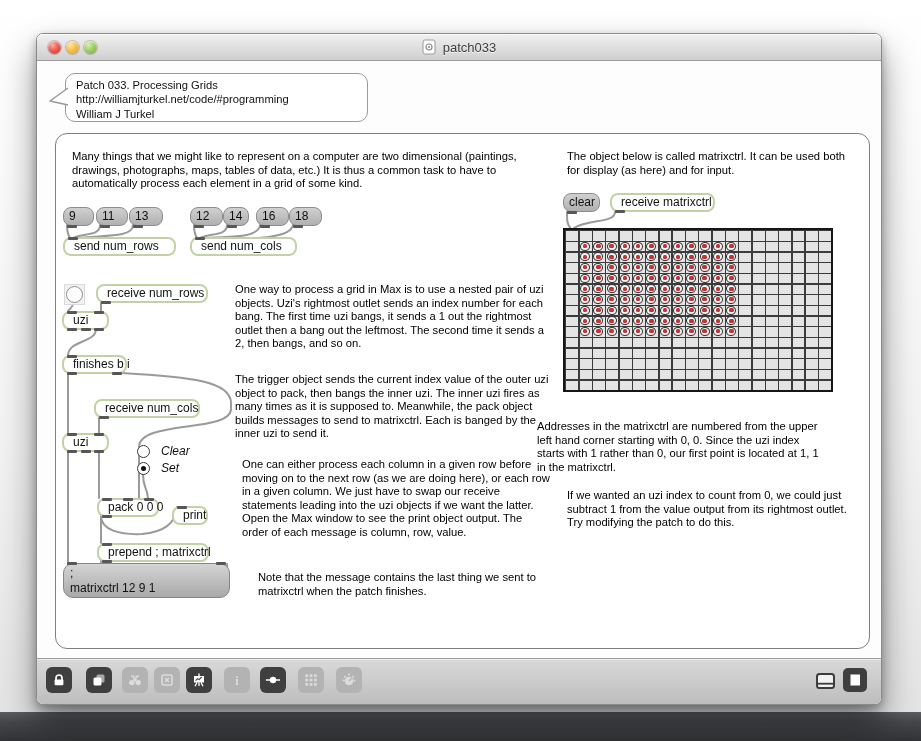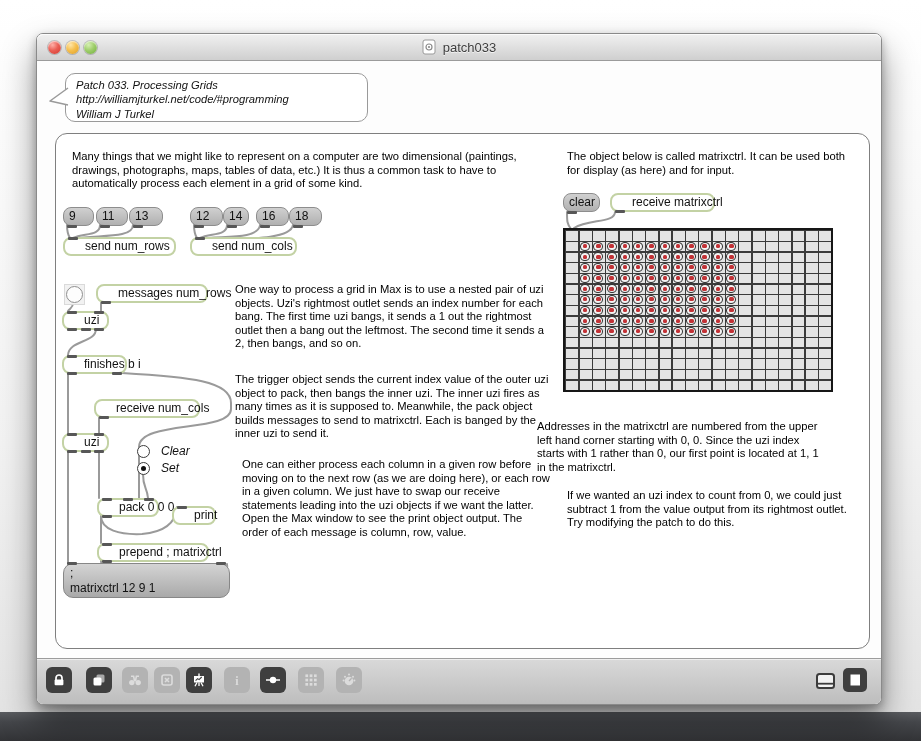--- a/index.html
+++ b/index.html
@@ -26,27 +26,27 @@
            background:linear-gradient(#d9d9d9,#bdbdbd);border-top:1px solid #9c9c9c;
            box-shadow:inset 0 1px 0 rgba(255,255,255,.55);}
   .tbtn{position:absolute;width:26px;height:26px;border-radius:6px;background:#3f3f3f;color:#ffffff;
         display:flex;align-items:center;justify-content:center;}
   .tbtn.disabled{background:#b3b3b3;color:#dcdcdc;}
   .tbtn-plain{background:transparent !important;}
   
   .panel{position:absolute;left:55px;top:133px;width:813px;height:514px;background:#ffffff;
          border:1.5px solid #7f7f7f;border-radius:12px;z-index:4;}
   .bubble{position:absolute;left:65px;top:73px;width:303px;height:49px;background:#ffffff;
-          border:1.5px solid #9a9a9a;border-radius:10px;z-index:6;padding:4px 10px;box-sizing:border-box;font-style:italic;}
+          border:1.5px solid #9a9a9a;border-radius:10px;z-index:6;padding:4px 10px;box-sizing:border-box;}
   .bubble div{font-size:11.2px;line-height:14.3px;color:#111;white-space:nowrap;}
   .bubble-tail{position:absolute;left:49px;top:86px;z-index:7;}
   
   .txt{position:absolute;font-size:11.2px;line-height:13.5px;color:#000;z-index:6;}
   
-  .obj{position:absolute;box-sizing:border-box;height:19px;line-height:15px;padding:0 20px;
+  .obj{position:absolute;box-sizing:border-box;height:19px;line-height:15px;padding:0 9px;
        background:#ffffff;border:2px solid #c3d2a4;border-radius:8px;font-size:12px;color:#111;
        white-space:nowrap;z-index:6;}
   .msg{position:absolute;box-sizing:border-box;height:19px;line-height:17px;padding:0 5px;
        background:linear-gradient(#d0d0d0,#b0b0b0);border:1px solid #8d8d8d;border-radius:8px;
        font-size:12px;color:#111;white-space:nowrap;z-index:6;}
   .bigmsg{position:absolute;box-sizing:border-box;height:35px;padding:2px 6px;
           background:linear-gradient(#d4d4d4,#a9a9a9);border:1px solid #878787;border-radius:10px;
           font-size:12px;line-height:15px;color:#111;z-index:6;}
   .p{position:absolute;width:10px;height:3px;background:#575757;border-radius:1px;z-index:7;}
   .in{top:-2.5px;} .out{bottom:-2.5px;} .l{left:3px;} .r{right:3px;} .m{left:50%;margin-left:-5px;}
@@ -213,39 +213,40 @@
       <path d="M101,561 C101,573 113,577 137,578 L203,578 C220,578 229,573 227,564"></path>
       <path d="M567,212 C567,221 567,224 571,229"></path>
       <path d="M615,212 C615,223 589,219 574,228"></path>
     </g>
   </svg>
 
   <div class="txt" style="left:72px;top:150px;width:472px;">Many things that we might like to represent on a computer are two dimensional (paintings, drawings, photographs, maps, tables of data, etc.) It is thus a common task to have to automatically process each element in a grid of some kind.</div>
   <div class="txt" style="left:235px;top:283px;width:314px;">One way to process a grid in Max is to use a nested pair of uzi objects. Uzi's rightmost outlet sends an index number for each bang. The first time uzi bangs, it sends a 1 out the rightmost outlet then a bang out the leftmost. The second time it sends a 2, then bangs, and so on.</div>
   <div class="txt" style="left:235px;top:373px;width:314px;">The trigger object sends the current index value of the outer uzi object to pack, then bangs the inner uzi. The inner uzi fires as many times as it is supposed to. Meanwhile, the pack object builds messages to send to matrixctrl. Each is banged by the inner uzi to send it.</div>
   <div class="txt" style="left:242px;top:458px;width:308px;">One can either process each column in a given row before moving on to the next row (as we are doing here), or each row in a given column. We just have to swap our receive statements leading into the uzi objects if we want the latter. Open the Max window to see the print object output. The order of each message is column, row, value.</div>
+  <div class="txt" style="left:258px;top:571px;width:284px;">Note that the message contains the last thing we sent to matrixctrl when the patch finishes.</div>
   <div class="txt" style="left:567px;top:150px;width:292px;">The object below is called matrixctrl. It can be used both for display (as here) and for input.</div>
   <div class="txt" style="left:537px;top:420px;width:288px;">Addresses in the matrixctrl are numbered from the upper left hand corner starting with 0, 0. Since the uzi index starts with 1 rather than 0, our first point is located at 1, 1 in the matrixctrl.</div>
   <div class="txt" style="left:567px;top:489px;width:292px;">If we wanted an uzi index to count from 0, we could just subtract 1 from the value output from its rightmost outlet. Try modifying the patch to do this.</div>
 
   <div class="msg" style="left:63px;top:207px;width:31px;"><span>9</span><i class="p out l"></i></div>
   <div class="msg" style="left:96px;top:207px;width:32px;"><span>11</span><i class="p out l"></i></div>
   <div class="msg" style="left:129px;top:207px;width:34px;"><span>13</span><i class="p out l"></i></div>
   <div class="obj" style="left:63px;top:237px;width:113px;"><span>send num_rows</span><i class="p in l"></i></div>
 
   <div class="msg" style="left:190px;top:207px;width:33px;"><span>12</span><i class="p out l"></i></div>
   <div class="msg" style="left:223px;top:207px;width:26px;"><span>14</span><i class="p out l"></i></div>
   <div class="msg" style="left:256px;top:207px;width:33px;"><span>16</span><i class="p out l"></i></div>
   <div class="msg" style="left:289px;top:207px;width:33px;"><span>18</span><i class="p out l"></i></div>
   <div class="obj" style="left:190px;top:237px;width:107px;"><span>send num_cols</span><i class="p in l"></i></div>
 
   <div class="bang">
       <i></i>
     </div>
-  <div class="obj" style="left:96px;top:284px;width:112px;"><span>messages num_rows</span><i class="p out l"></i></div>
+  <div class="obj" style="left:96px;top:284px;width:112px;"><span>receive num_rows</span><i class="p out l"></i></div>
   <div class="obj" style="left:62px;top:311px;width:47px;"><span>uzi</span><i class="p in l"></i><i class="p in r"></i><i class="p out l"></i><i class="p out m"></i><i class="p out r"></i></div>
   <div class="obj" style="left:62px;top:355px;width:65px;"><span>finishes b i</span><i class="p in l"></i><i class="p out l"></i><i class="p out r"></i></div>
   <div class="obj" style="left:94px;top:399px;width:106px;"><span>receive num_cols</span><i class="p out l"></i></div>
   <div class="obj" style="left:62px;top:433px;width:47px;"><span>uzi</span><i class="p in l"></i><i class="p in r"></i><i class="p out l"></i><i class="p out m"></i><i class="p out r"></i></div>
 
   <div class="radio" style="left:137px;top:445px;"></div>
   <div class="rlabel" style="left:161px;top:444px;">Clear</div>
   <div class="radio" style="left:137px;top:462px;">
       <span class="dot" style="display: block;"></span>
     </div>

